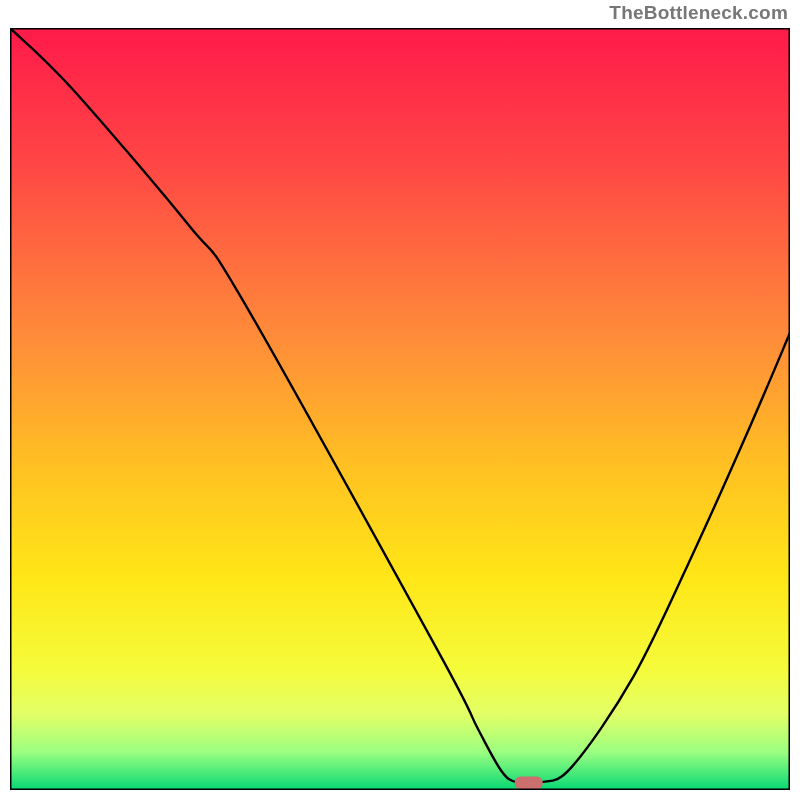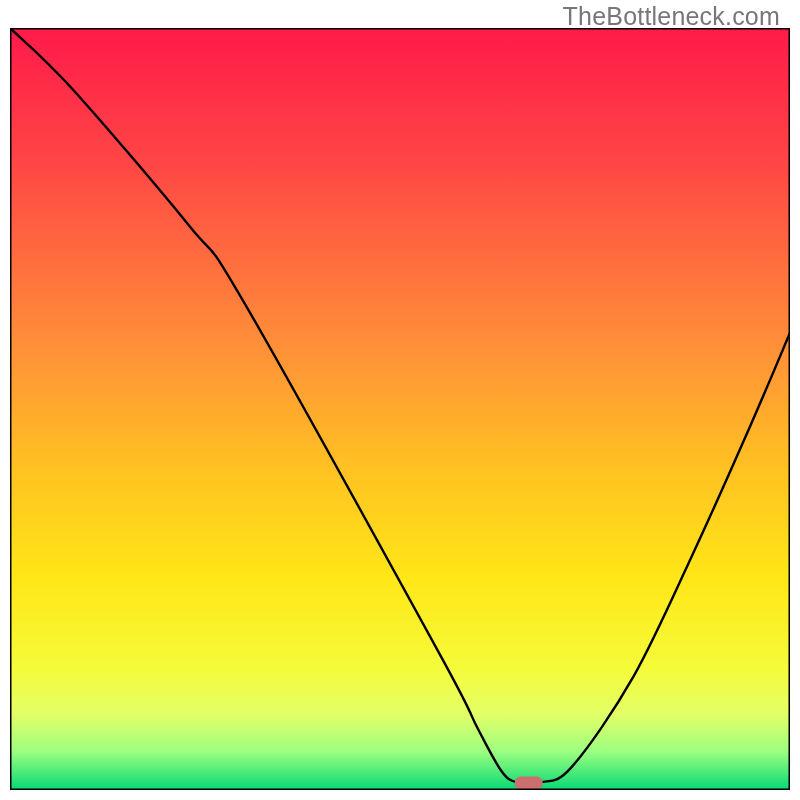--- a/index.html
+++ b/index.html
@@ -1,17 +1,17 @@
 <!DOCTYPE html>
 <html><head>
 <meta charset="utf-8">
 <style>
   html,body{margin:0;padding:0;width:800px;height:800px;background:#fff;overflow:hidden;font-family:Arial,Helvetica,sans-serif}
   .frame{position:absolute;left:10px;top:28px;width:780px;height:762px}
-  .attribution{position:absolute;right:20px;top:2px;color:#777;font-size:25px;font-weight:400;letter-spacing:.2px}
+  .attribution{position:absolute;right:12px;top:2px;color:#777;font-size:19px;font-weight:700;letter-spacing:.2px}
   svg{display:block}
 </style>
 </head>
 <body>
 
 <div class="attribution">TheBottleneck.com</div>
 
 <div class="frame">
   <svg id="chart-svg" width="780" height="762" viewBox="0 0 780 762">
     <defs>

